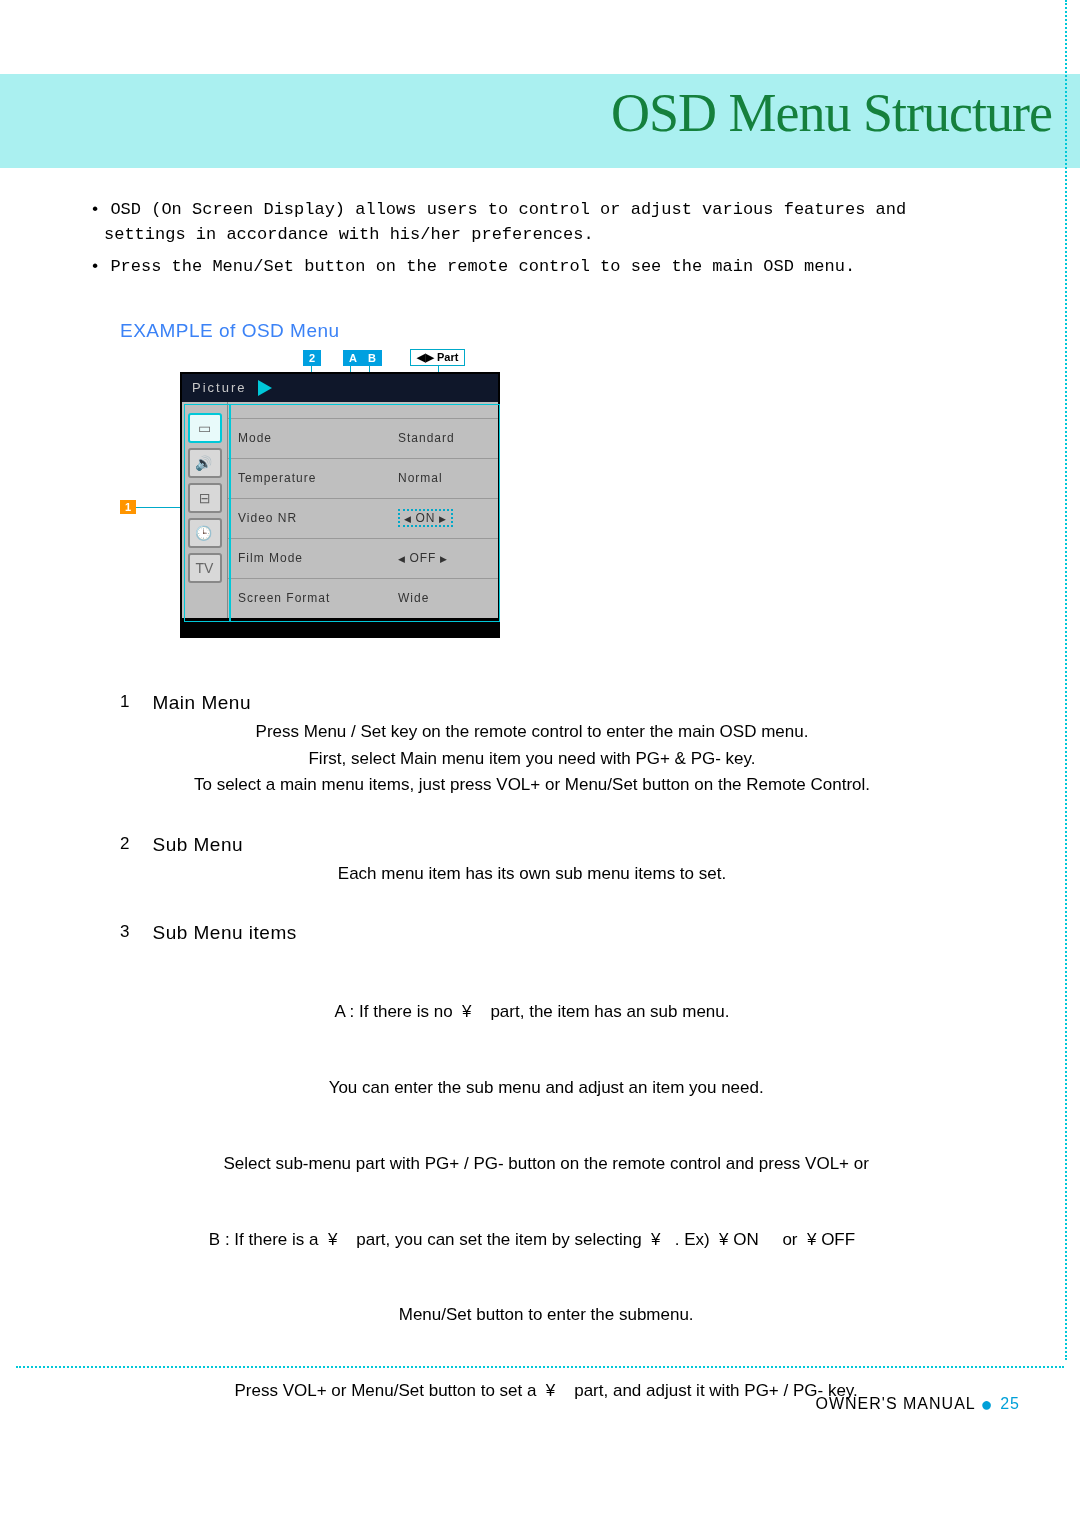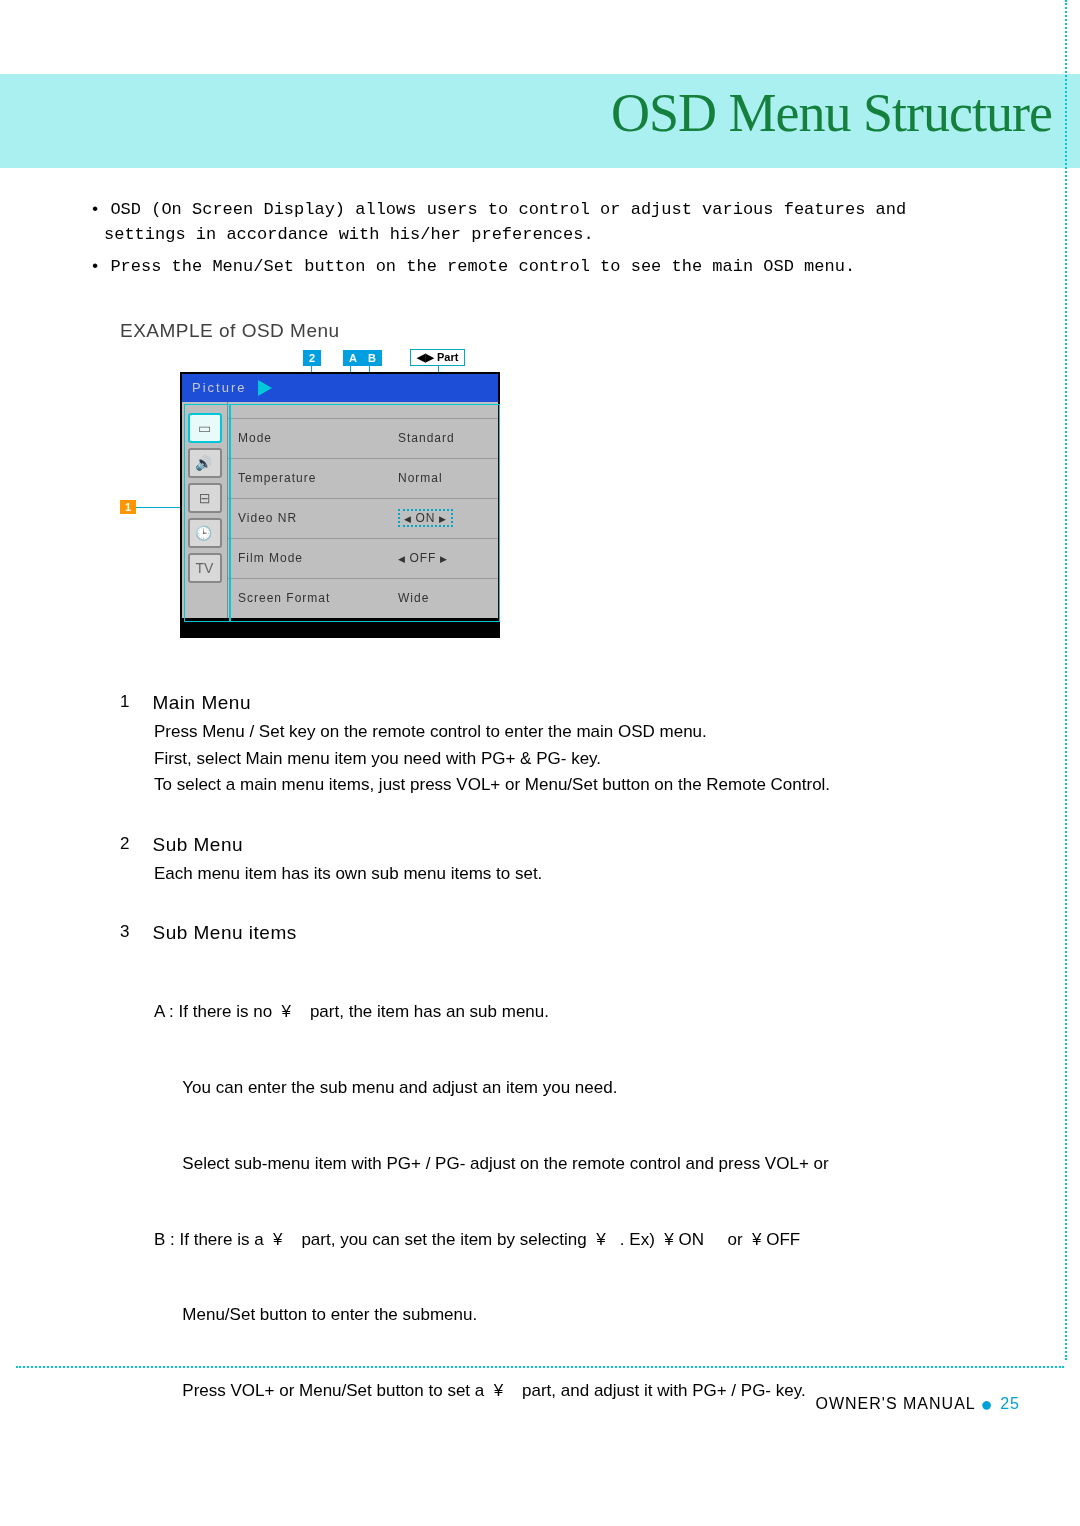--- a/index.html
+++ b/index.html
@@ -59,21 +59,21 @@
     padding-left: 14px;
     text-indent: -14px;
     font-family: Liberation Mono, monospace;
   }
   .bullet-item::before {
     content: "• ";
   }
   .example-heading {
     font-size: 19px;
     letter-spacing: 0.5px;
-    color: #404040;
+    color: #3b82f6;
     margin: 12px 0 30px 30px;
   }
   .osd-wrap {
     position: relative;
     margin-left: 90px;
     width: 320px;
     margin-bottom: 54px;
   }
   .osd-labels-top {
     position: absolute;
@@ -105,21 +105,21 @@
     color: #000;
     background: #fff;
   }
   .osd-panel {
     width: 320px;
     background: #bfbfbf;
     border: 2px solid #000;
     position: relative;
   }
   .osd-header {
-    background: #1d4ed8;
+    background: #0f172a;
     color: #c8c8c8;
     font-size: 13px;
     letter-spacing: 2px;
     padding: 6px 10px;
     display: flex;
     align-items: center;
   }
   .osd-header-arrow {
     width: 0; height: 0;
     border-left: 14px solid #00c8d8;
@@ -237,21 +237,21 @@
     letter-spacing: 0.5px;
     color: #000;
     margin-bottom: 6px;
   }
   .sec-body {
     margin-left: 34px;
     font-size: 17px;
     line-height: 1.45;
     color: #000;
   }
-  .sec-body p { margin-bottom: 2px; }
+  .sec-body p { margin-bottom: 2px; text-align: center; }
 
   .footer-line {
     position: absolute;
     bottom: 158px;
     left: 16px;
     width: 1048px;
     border-bottom: 2px dotted #00c8d8;
   }
   .footer-text {
     position: absolute;
@@ -362,21 +362,21 @@
       <p>Each menu item has its own sub menu items to set.</p>
     </div>
   </div>
 
   <div class="section">
     <span class="sec-num">3</span>
     <span class="sec-head">Sub Menu items</span>
     <div class="sec-body" style="white-space:pre-wrap;">
       <p>A : If there is no  ¥    part, the item has an sub menu.</p>
       <p>      You can enter the sub menu and adjust an item you need.</p>
-      <p>      Select sub-menu item with PG+ / PG- adjust on the remote control and press VOL+ or</p>
+      <p>      Select sub-menu part with PG+ / PG- button on the remote control and press VOL+ or</p>
       <p>B : If there is a  ¥    part, you can set the item by selecting  ¥   . Ex)  ¥ ON     or  ¥ OFF</p>
       <p>      Menu/Set button to enter the submenu.</p>
       <p>      Press VOL+ or Menu/Set button to set a  ¥    part, and adjust it with PG+ / PG- key.</p>
     </div>
   </div>
 
 </div>
 
 <div class="footer-line"></div>
 <div class="footer-text">

